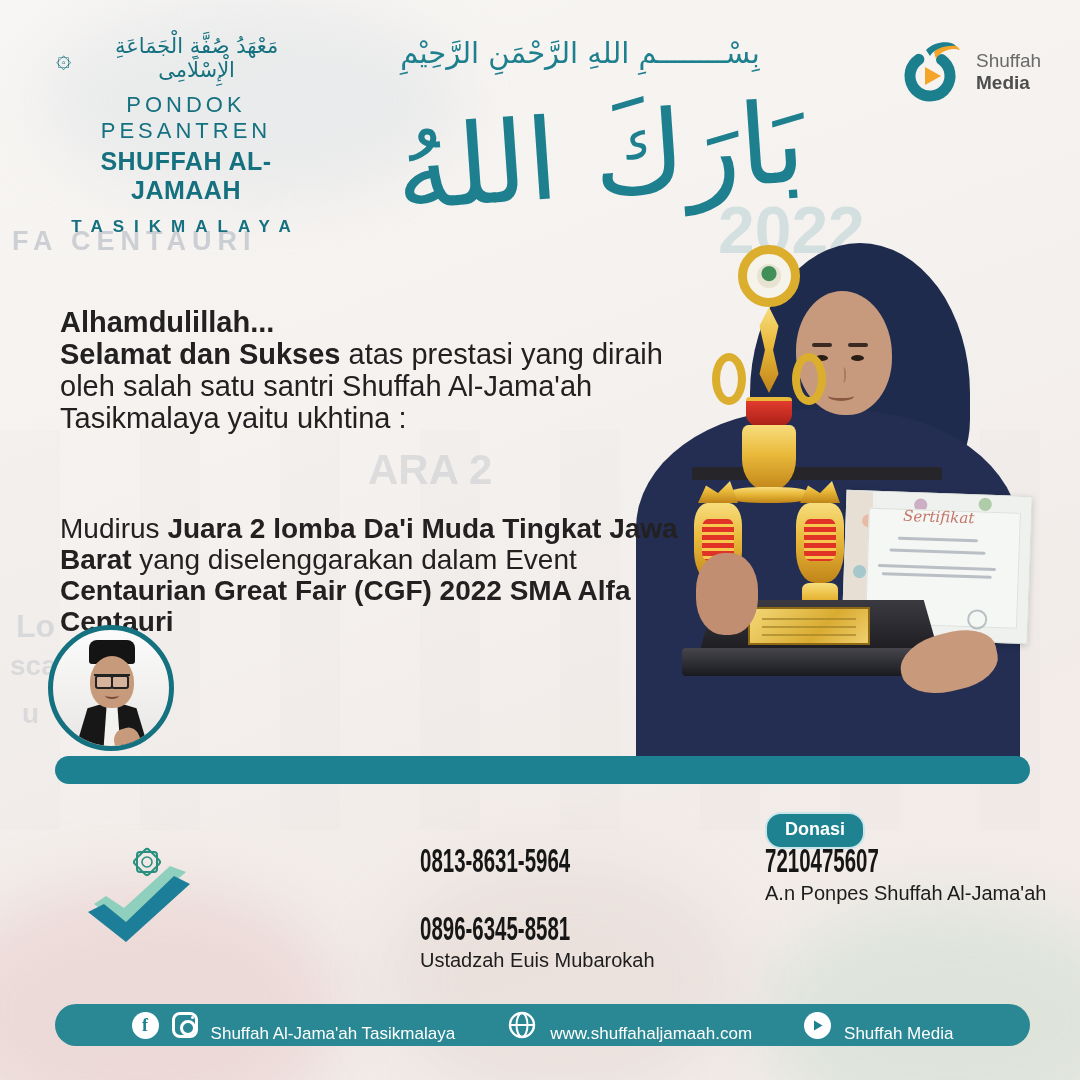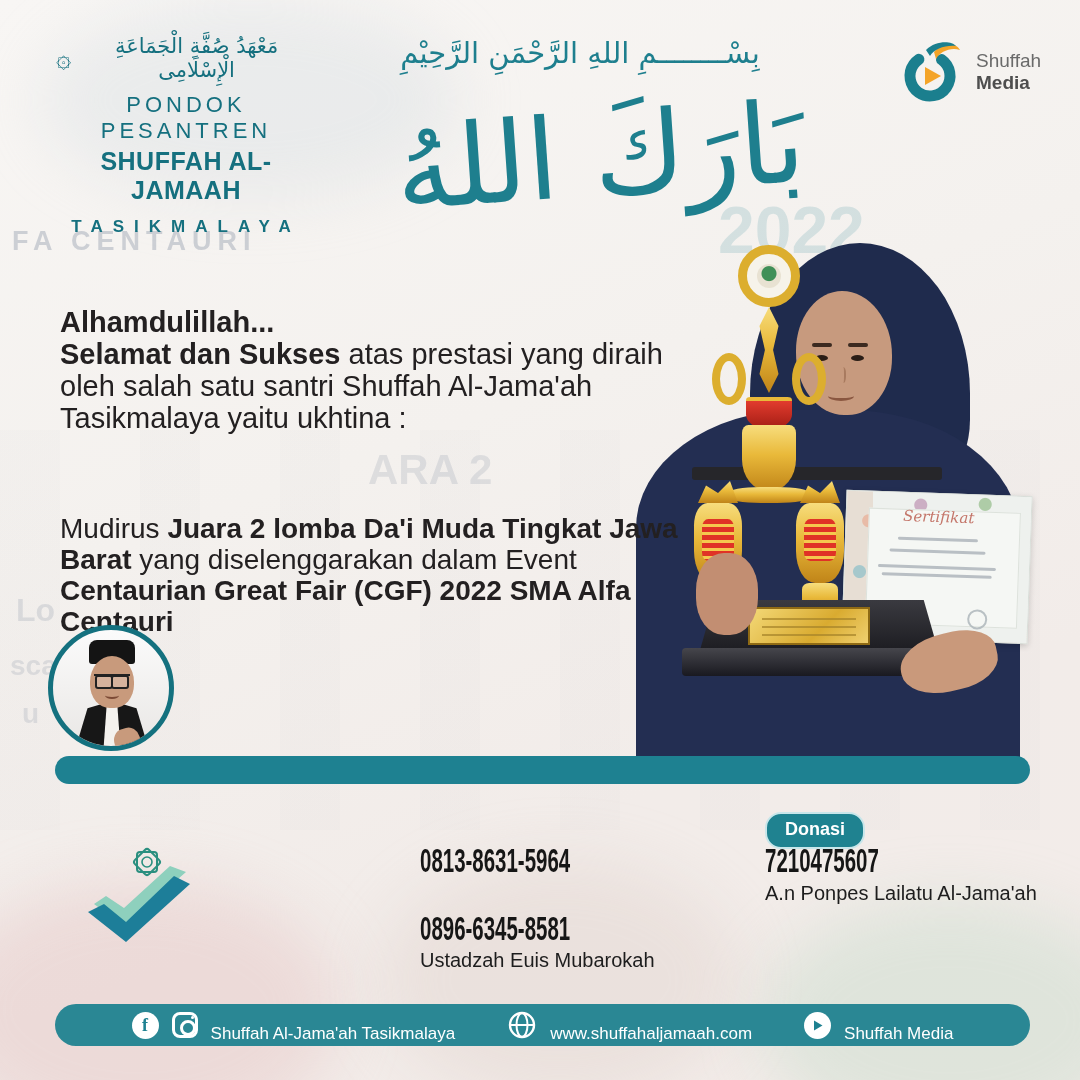--- a/index.html
+++ b/index.html
@@ -186,21 +186,21 @@
     <div class="spot" style="left:-60px; top:880px; width:400px; height:260px; background:rgba(226,186,186,.35);"></div>
     <div class="spot" style="left:760px; top:900px; width:380px; height:240px; background:rgba(187,214,196,.35);"></div>
     <div class="spot" style="left:380px; top:860px; width:360px; height:240px; background:rgba(214,196,190,.28);"></div>
     <div class="spot" style="left:40px; top:0px; width:420px; height:200px; background:rgba(205,214,222,.30);"></div>
     <div class="bg-stripes"></div>
   </div>
 
   <div class="faint" style="left:12px; top:226px; font-size:27px; letter-spacing:6px; opacity:.45;">FA CENTAURI</div>
   <div class="faint" style="left:718px; top:192px; font-size:66px; color:#1e8191; opacity:.15; z-index:1;">2022</div>
   <div class="faint" style="left:368px; top:446px; font-size:42px; opacity:.25; z-index:1;">ARA 2</div>
-  <div class="faint" style="left:16px; top:592px; font-size:32px; opacity:.28;">Lo</div>
+  <div class="faint" style="left:16px; top:608px; font-size:32px; opacity:.28;">Lo</div>
   <div class="faint" style="left:10px; top:650px; font-size:28px; opacity:.26;">sca</div>
   <div class="faint" style="left:22px; top:698px; font-size:28px; opacity:.26;">u</div>
 
   <div class="brand">
     <div class="arabic">
       <span>مَعْهَدُ صُفَّةِ الْجَمَاعَةِ الْإِسْلَامِى</span>
       <span class="seal">۞</span>
     </div>
     <div class="l1">PONDOK PESANTREN</div>
     <div class="l2">SHUFFAH AL-JAMAAH</div>
@@ -312,21 +312,21 @@
     <polygon points="10,38 40,60 102,6 86,0 40,42 22,30" fill="#8ed0bd"></polygon>
     <polygon points="4,46 42,76 106,18 90,10 42,56 20,38" fill="#1d7e99"></polygon>
   </svg>
 
   <div class="phone" style="left:420px; top:842px;">0813-8631-5964</div>
   <div class="phone" style="left:420px; top:910px;">0896-6345-8581</div>
   <div class="contact-name" style="left:420px; top:949px;">Ustadzah Euis Mubarokah</div>
 
   <div class="badge" style="left:765px; top:812px;">Donasi</div>
   <div class="phone" style="left:765px; top:842px;">7210475607</div>
-  <div class="contact-name" style="left:765px; top:882px;">A.n Ponpes Lailatu Al-Jama'ah</div>
+  <div class="contact-name" style="left:765px; top:882px;">A.n Ponpes Shuffah Al-Jama'ah</div>
 
   <div class="footer">
     <span class="ic-circle">f</span>
     <span class="ic-ig"></span>
     <span class="lbl">Shuffah Al-Jama'ah Tasikmalaya</span>
     <span class="gap-lg"></span>
     <svg width="30" height="30" viewBox="0 0 30 30">
       <circle cx="15" cy="15" r="12" fill="none" stroke="#fff" stroke-width="2.4"></circle>
       <ellipse cx="15" cy="15" rx="5.5" ry="12" fill="none" stroke="#fff" stroke-width="2"></ellipse>
       <line x1="3" y1="15" x2="27" y2="15" stroke="#fff" stroke-width="2"></line>

